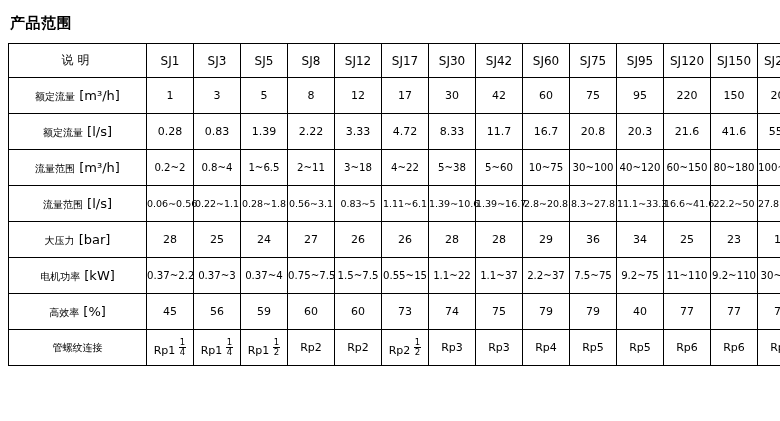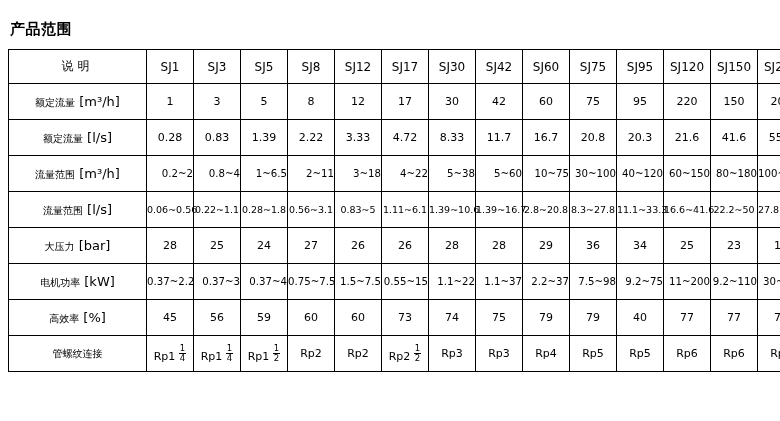--- a/index.html
+++ b/index.html
@@ -12,21 +12,21 @@
     height: 421px;
     font-family: "DejaVu Sans", "Liberation Sans", sans-serif;
     color: #000000;
     overflow: hidden;
   }
   .page {
     position: relative;
     width: 693px;
     height: 421px;
     box-sizing: border-box;
-    padding: 18px 4px 0 4px;
+    padding: 12px 4px 0 4px;
   }
   .title {
     font-size: 15px;
     font-weight: bold;
     margin: 2px 0 10px 6px;
     letter-spacing: 0.5px;
   }
   table.spec {
     border-collapse: collapse;
     width: 772px;
@@ -53,21 +53,21 @@
   .rowlabel {
     font-size: 12.5px;
     white-space: nowrap;
   }
   .rowlabel .cn { font-size: 10px; }
   .rowlabel .unit { font-size: 13px; }
   .hdr-label { font-size: 13px; letter-spacing: 4px; }
   .hdr-model { font-size: 12.5px; }
   .cell { font-size: 11px; white-space: nowrap; }
   .cell.tiny { font-size: 9.5px; }
-  .cell.small { font-size: 10.2px; text-align: right; }
+  .cell.small { font-size: 10.2px; }
   .frac {
     display: inline-block;
     font-size: 8.5px;
     line-height: 1;
     vertical-align: -1px;
   }
   .frac .num { display: block; text-align: center; border-bottom: 1px solid #000; padding: 0 1px; }
   .frac .den { display: block; text-align: center; padding: 0 1px; }
 </style>
 </head>
@@ -204,23 +204,23 @@
           <td class="rowlabel"><span class="cn">电机功率</span><span class="unit">  [kW]</span></td>
           <td class="cell small">0.37~2.2</td>
           <td class="cell small">0.37~3</td>
           <td class="cell small">0.37~4</td>
           <td class="cell small">0.75~7.5</td>
           <td class="cell small">1.5~7.5</td>
           <td class="cell small">0.55~15</td>
           <td class="cell small">1.1~22</td>
           <td class="cell small">1.1~37</td>
           <td class="cell small">2.2~37</td>
-          <td class="cell small">7.5~98</td>
+          <td class="cell small">7.5~75</td>
           <td class="cell small">9.2~75</td>
-          <td class="cell small">11~200</td>
+          <td class="cell small">11~110</td>
           <td class="cell small">9.2~110</td>
           <td class="cell small">30~110</td>
         </tr>
         <tr>
           <td class="rowlabel"><span class="cn">高效率</span><span class="unit">  [%]</span></td>
           <td class="cell">45</td>
           <td class="cell">56</td>
           <td class="cell">59</td>
           <td class="cell">60</td>
           <td class="cell">60</td>

